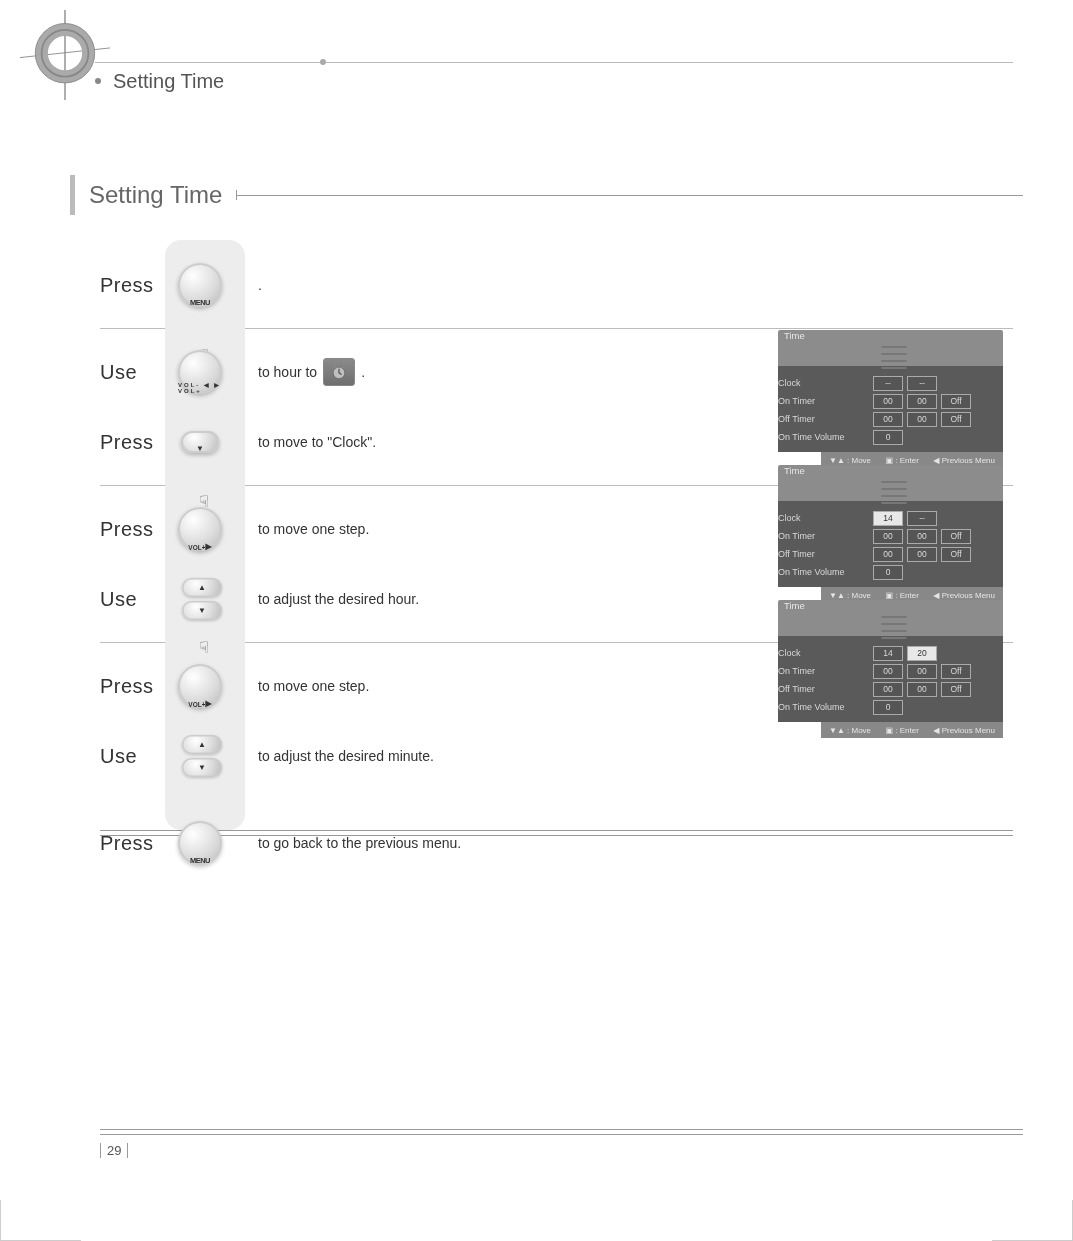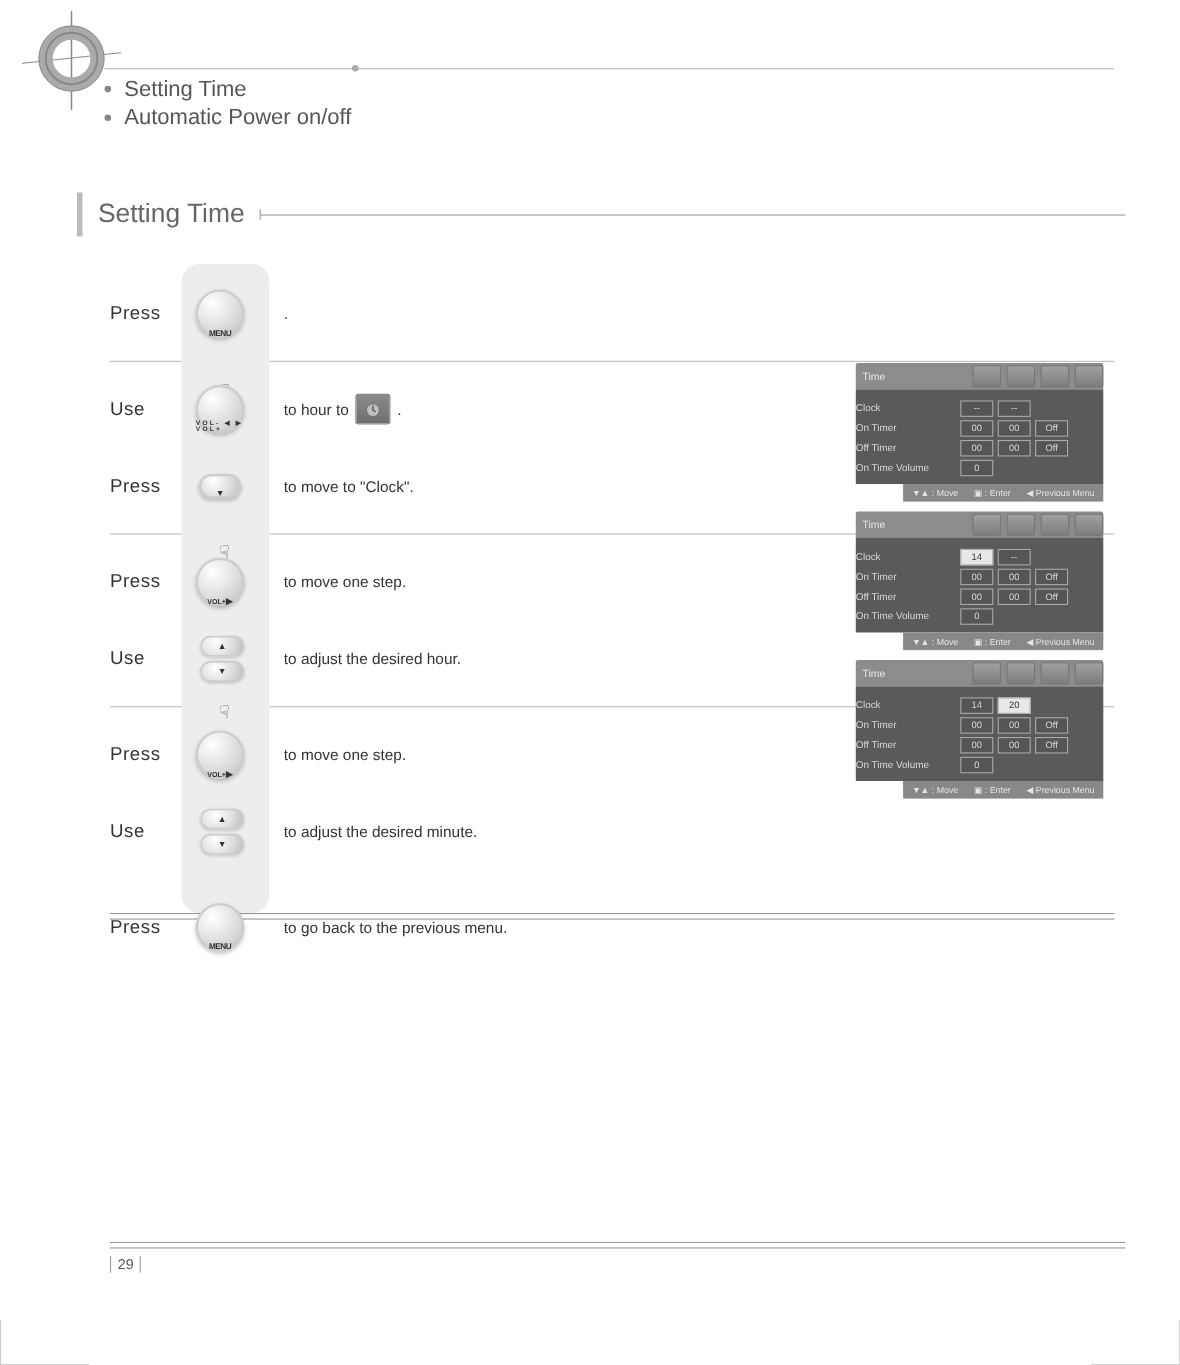--- a/index.html
+++ b/index.html
@@ -88,21 +88,21 @@
   }
   .step-row {
     position:relative;
     display:flex;
     align-items:center;
     min-height: 70px;
     z-index:1;
   }
   .action-word {
     width: 60px;
-    font-size:17px;
+    font-size:20px;
     color:#333;
     letter-spacing:0.5px;
   }
   .btn-box {
     width: 80px;
     display:flex;
     justify-content:center;
   }
   .round-btn {
     width: 44px; height:44px; border-radius:50%;
@@ -153,27 +153,27 @@
     height:1px; background:#bcbcbc;
     margin: 8px 0;
   }
   .osd {
     position:absolute;
     width:225px;
     font-size:9px;
     color:#ddd;
   }
   .osd-tabs {
-    height:24px;
+    height:36px;
     background:#8c8c8c;
     display:flex;
     align-items:center;
     padding-left:6px;
     gap:5px;
-    border-top-left-radius:2px;border-top-right-radius:2px;
+    border-top-left-radius:2px;border-top-right-radius:2px;flex-direction:column;
   }
   .osd-tabs .tlabel{ color:#e8e8e8; font-size:9.5px; margin-right:auto;}
   .osd-tabs .tab-ic{
     width:24px;height:18px;border:1px solid #777;border-radius:2px;
     background:linear-gradient(#a0a0a0,#7d7d7d);
     display:inline-block;
   }
   .osd-body{
     background:#5a5a5a;
     padding:8px 0 6px;
@@ -225,24 +225,20 @@
   </svg>
 </div>
 <div class="top-rule"></div>
 <div class="dot"></div>
 
 <div class="toc">
   <div class="toc-line">
       <span class="bullet"></span>
       <span>Setting Time</span>
     </div>
-  <div class="toc-line">
-      <span class="bullet"></span>
-      <span>Automatic Power on/off</span>
-    </div>
 </div>
 
 <div class="section-head">
   <div class="vbar"></div>
   <div class="label">Setting Time</div>
   <div class="midtick"></div>
   <div class="hline"></div>
 </div>
 
 <div class="steps">

